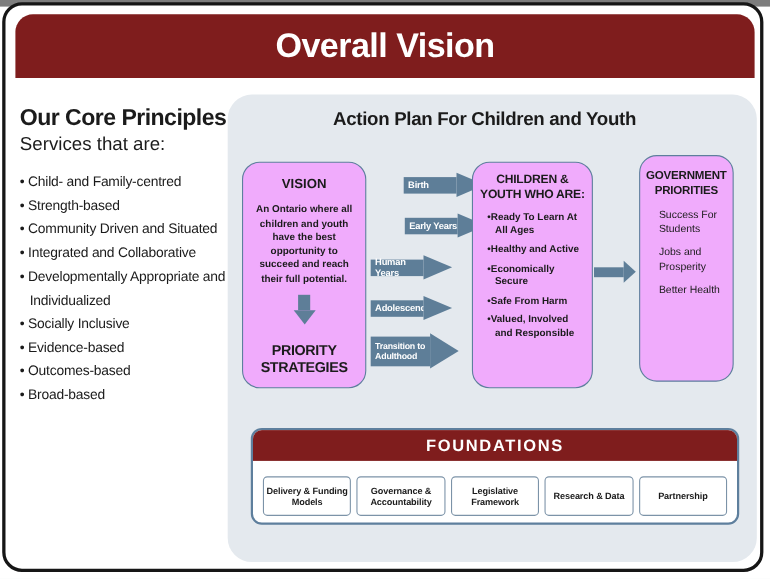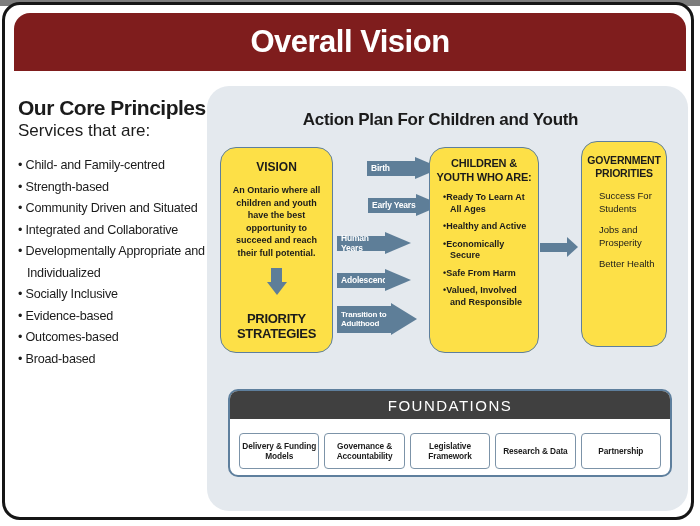--- a/index.html
+++ b/index.html
@@ -15,24 +15,24 @@
   
   .left-col{left:18px;top:96px;width:188px;}
   .lc-heading{font-size:21px;font-weight:700;letter-spacing:-0.5px;line-height:24px;}
   .lc-subheading{font-size:17px;font-weight:400;line-height:22px;}
   .lc-list{list-style:none;margin:13px 0 0 0;padding:0;font-size:12.6px;line-height:21.5px;letter-spacing:-0.2px;}
   .lc-list li{padding-left:9px;text-indent:-9px;}
   .lc-list li::before{content:"\2022  ";}
 
   
   .panel{left:207px;top:86px;width:481px;height:425px;background:#e4e9ee;border-radius:22px;}
-  .panel-title{left:207px;top:110px;width:467px;text-align:center;font-size:17px;font-weight:700;letter-spacing:-0.3px;}
+  .panel-title{left:207px;top:99px;width:467px;text-align:center;font-size:17px;font-weight:700;letter-spacing:-0.3px;}
 
   
-  .rbox{box-sizing:border-box;border:1.5px solid #5e7f9d;border-radius:16px;background:#fde047;text-align:center;}
+  .rbox{box-sizing:border-box;border:1.5px solid #5e7f9d;border-radius:16px;background:#f0abfc;text-align:center;}
   .vision-box{left:220px;top:147px;width:113px;height:206px;}
   .children-box{left:429px;top:147px;width:110px;height:206px;}
   .government-box{left:581px;top:141px;width:86px;height:206px;}
 
   .vb-heading{margin-top:12px;font-size:12px;font-weight:700;}
   .vb-body{margin:10px 6px 0 6px;font-size:9px;font-weight:700;line-height:12.5px;}
   .vb-footer{margin-top:16px;font-size:13px;font-weight:700;line-height:15px;letter-spacing:-0.3px;}
   .v-arrow{margin:9px auto 0 auto;width:20px;display:flex;flex-direction:column;align-items:center;}
   .v-arrow-body{width:11px;height:14px;background:#5e7e98;}
   .v-arrow-head{width:0;height:0;border-left:10px solid transparent;border-right:10px solid transparent;border-top:13px solid #5e7e98;}
@@ -53,21 +53,21 @@
   .stage-arrow.tall .sa-body{height:27px;width:54px;line-height:9px;font-size:8px;}
   .stage-arrow.tall .sa-head{border-top-width:16px;border-bottom-width:16px;}
 
   
   .connector{left:540px;top:237px;display:flex;align-items:center;}
   .cn-body{width:27px;height:9px;background:#5e7e98;}
   .cn-head{width:0;height:0;border-top:10px solid transparent;border-bottom:10px solid transparent;border-left:11px solid #5e7e98;}
 
   
   .foundations{left:228px;top:389px;width:444px;height:88px;box-sizing:border-box;background:#fff;border:2px solid #5e7f9d;border-radius:10px;overflow:hidden;}
-  .fd-header{height:28px;background:#404040;color:#fff;font-size:15px;font-weight:400;letter-spacing:1.5px;display:flex;align-items:center;justify-content:center;}
+  .fd-header{height:28px;background:#7f1d1d;color:#fff;font-size:15px;font-weight:700;letter-spacing:1.5px;display:flex;align-items:center;justify-content:center;}
   .fd-row{display:flex;gap:5px;padding:14px 9px 0 9px;}
   .fd-box{flex:1;height:36px;box-sizing:border-box;border:1.5px solid #7c93a8;border-radius:4px;background:#fff;display:flex;align-items:center;justify-content:center;text-align:center;font-size:8.3px;font-weight:700;line-height:10px;letter-spacing:-0.1px;padding:0 2px;}
 </style>
 </head>
 <body>
 
 <div class="stage">
   <div class="bottom-strip"></div>
   <div class="page-border"></div>
 

